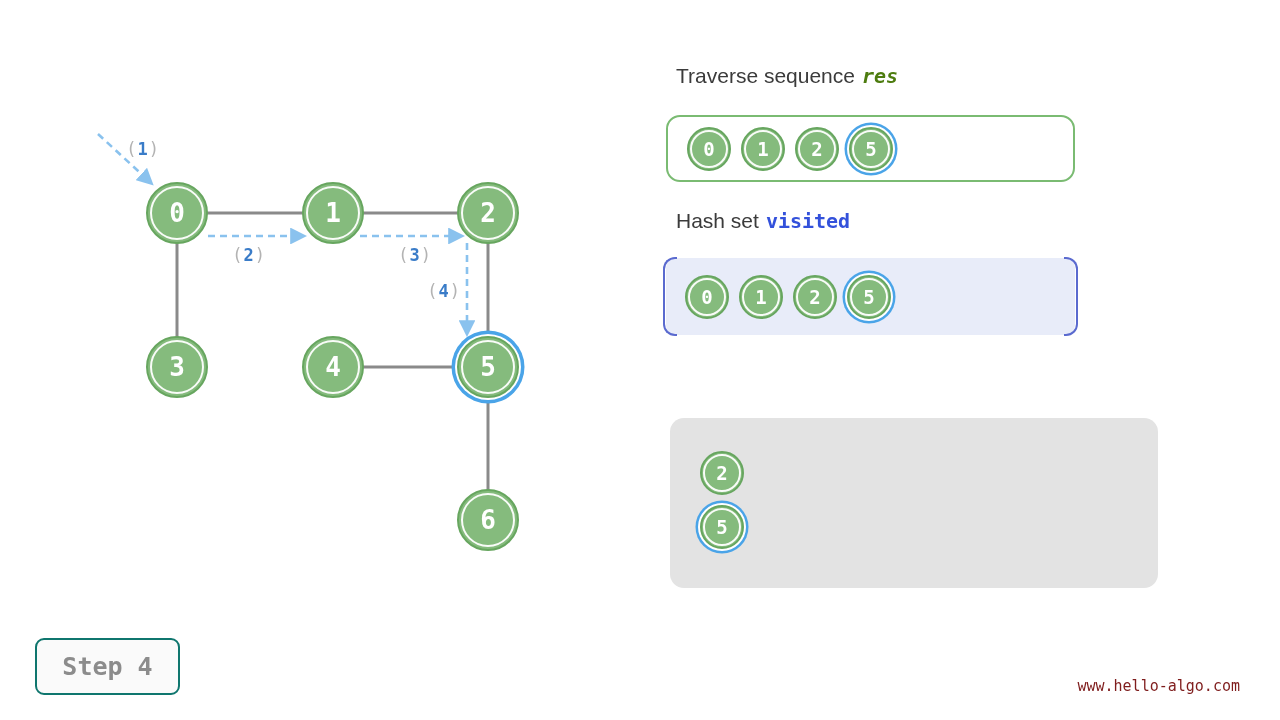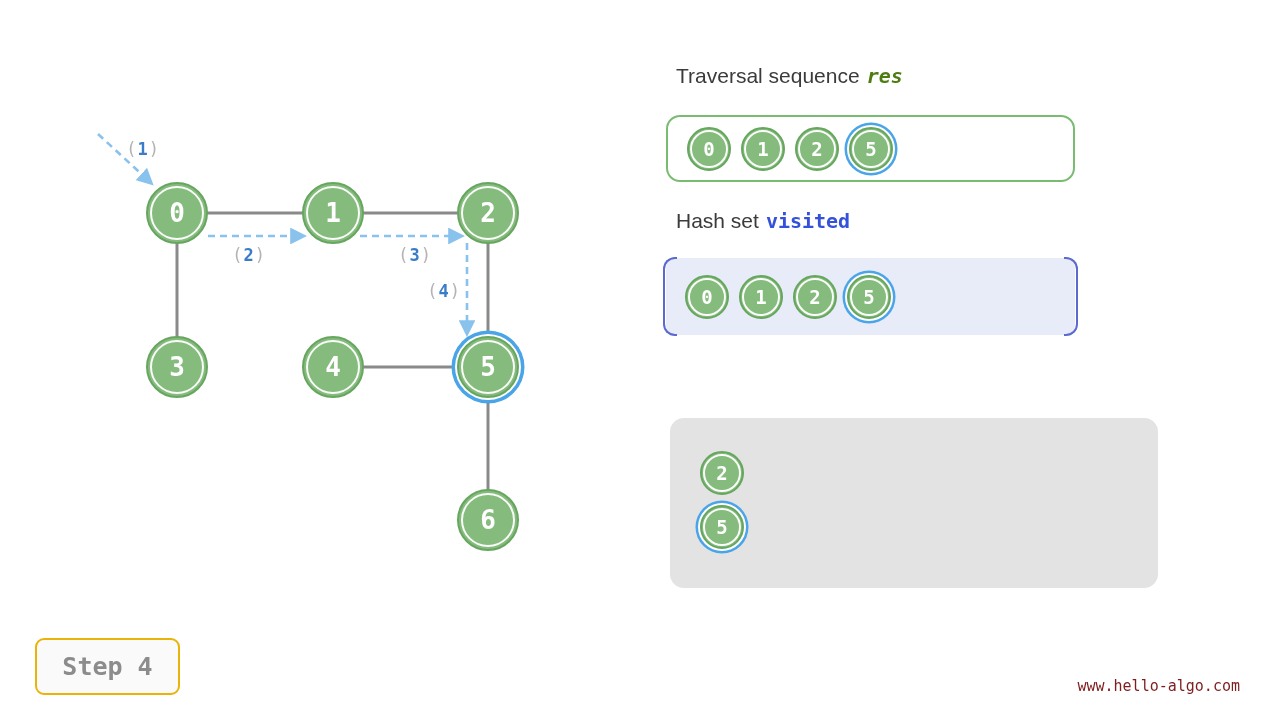--- a/index.html
+++ b/index.html
@@ -82,21 +82,21 @@
   .call-title { font-size:20px; font-weight:bold; color:#3B3B3B; }
   .call-line  {
     display:flex; align-items:center; gap:12px; height:46px; margin-top:8px;
     font-size:20px; color:#3B3B3B; white-space:nowrap;
   }
 
   
   .step-box {
     position:absolute; left:35px; top:638px; width:145px; height:57px;
     box-sizing:border-box; background:#FAFAFA;
-    border:2px solid #eab308; border-radius:9px;
+    border:2px solid #0f766e; border-radius:9px;
     display:flex; align-items:center; justify-content:center;
     font-family:"DejaVu Sans Mono", monospace; font-weight:bold;
     font-size:25px; color:#8C8C8C;
   }
   .watermark {
     position:absolute; right:40px; top:677px;
     font-family:"DejaVu Sans Mono", monospace; font-size:15px; color:#7f1d1d;
   }
 </style>
 </head>
@@ -144,21 +144,21 @@
   </div>
   <div class="steplabel" style="left:415px; top:255px;">
     <span class="paren">(</span><span class="num">3</span><span class="paren">)</span>
   </div>
   <div class="steplabel" style="left:444px; top:291px;">
     <span class="paren">(</span><span class="num">4</span><span class="paren">)</span>
   </div>
 </div>
 
 <div class="panel-title" style="top:64px;">
-  <span>Traversal sequence</span><span class="code code-green">res</span>
+  <span>Traverse sequence</span><span class="code code-green">res</span>
 </div>
 <div class="res-box">
   <div class="items-row">
     <div class="snode">0</div>
     <div class="snode">1</div>
     <div class="snode">2</div>
     <div class="snode hl">5</div>
   </div>
 </div>
 

